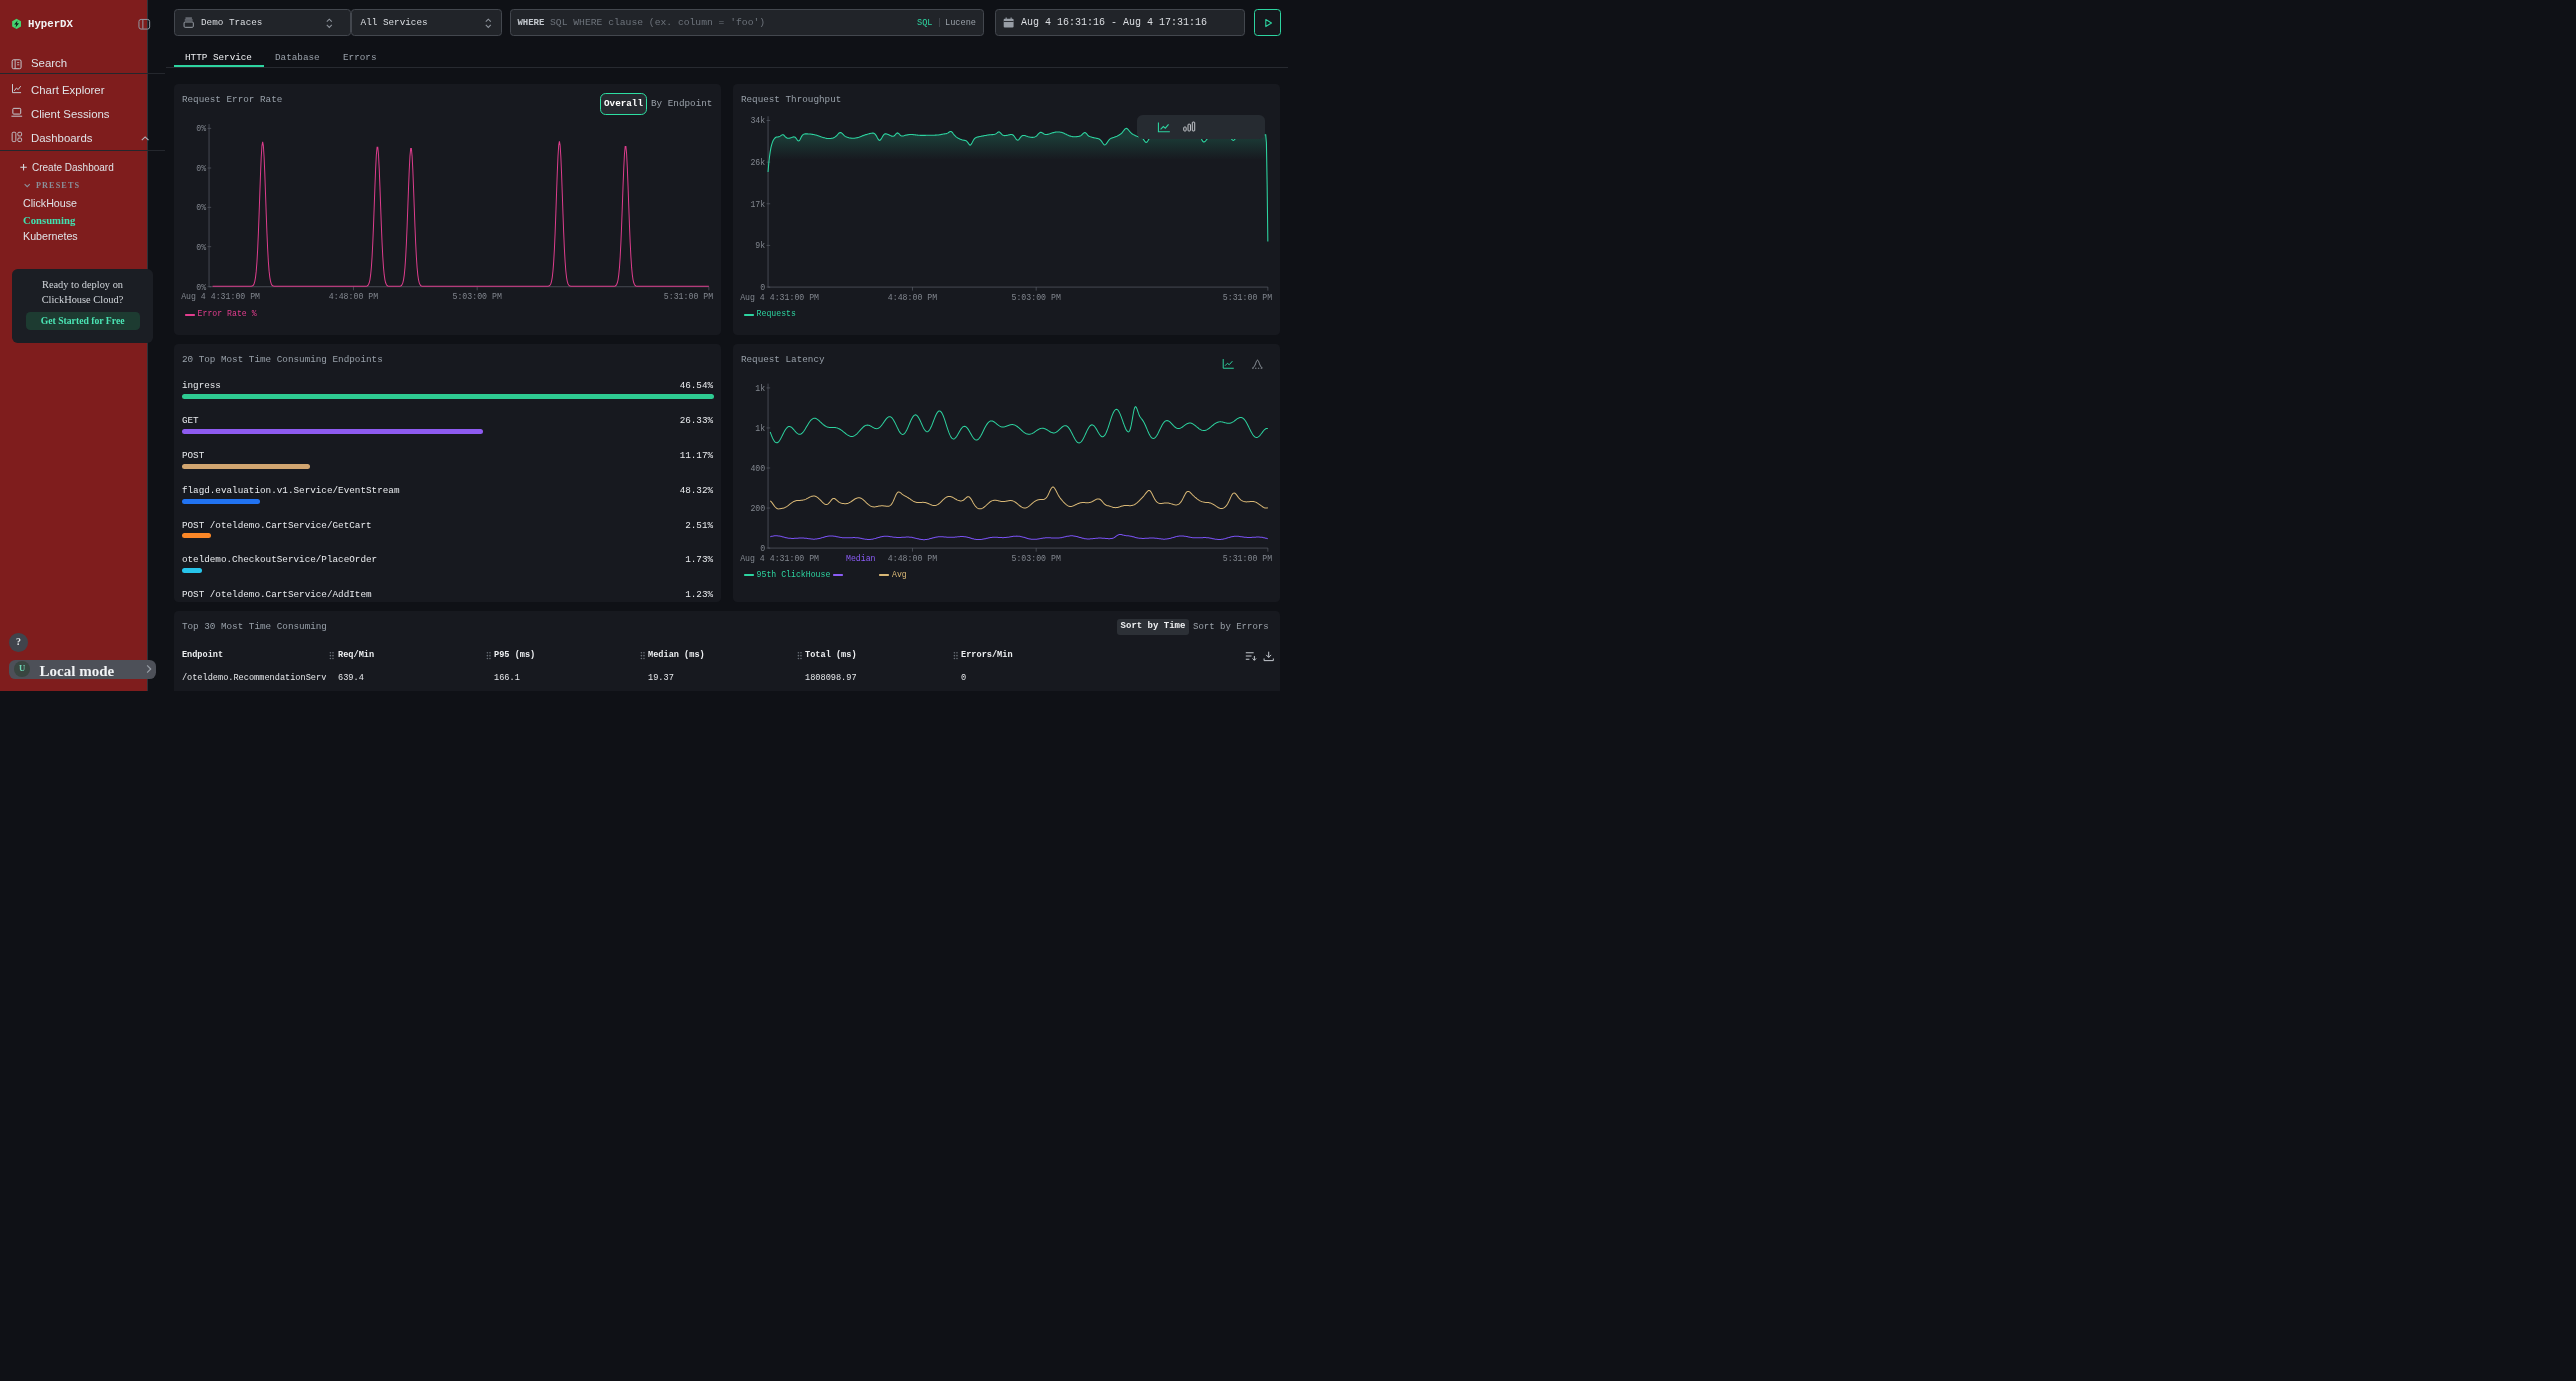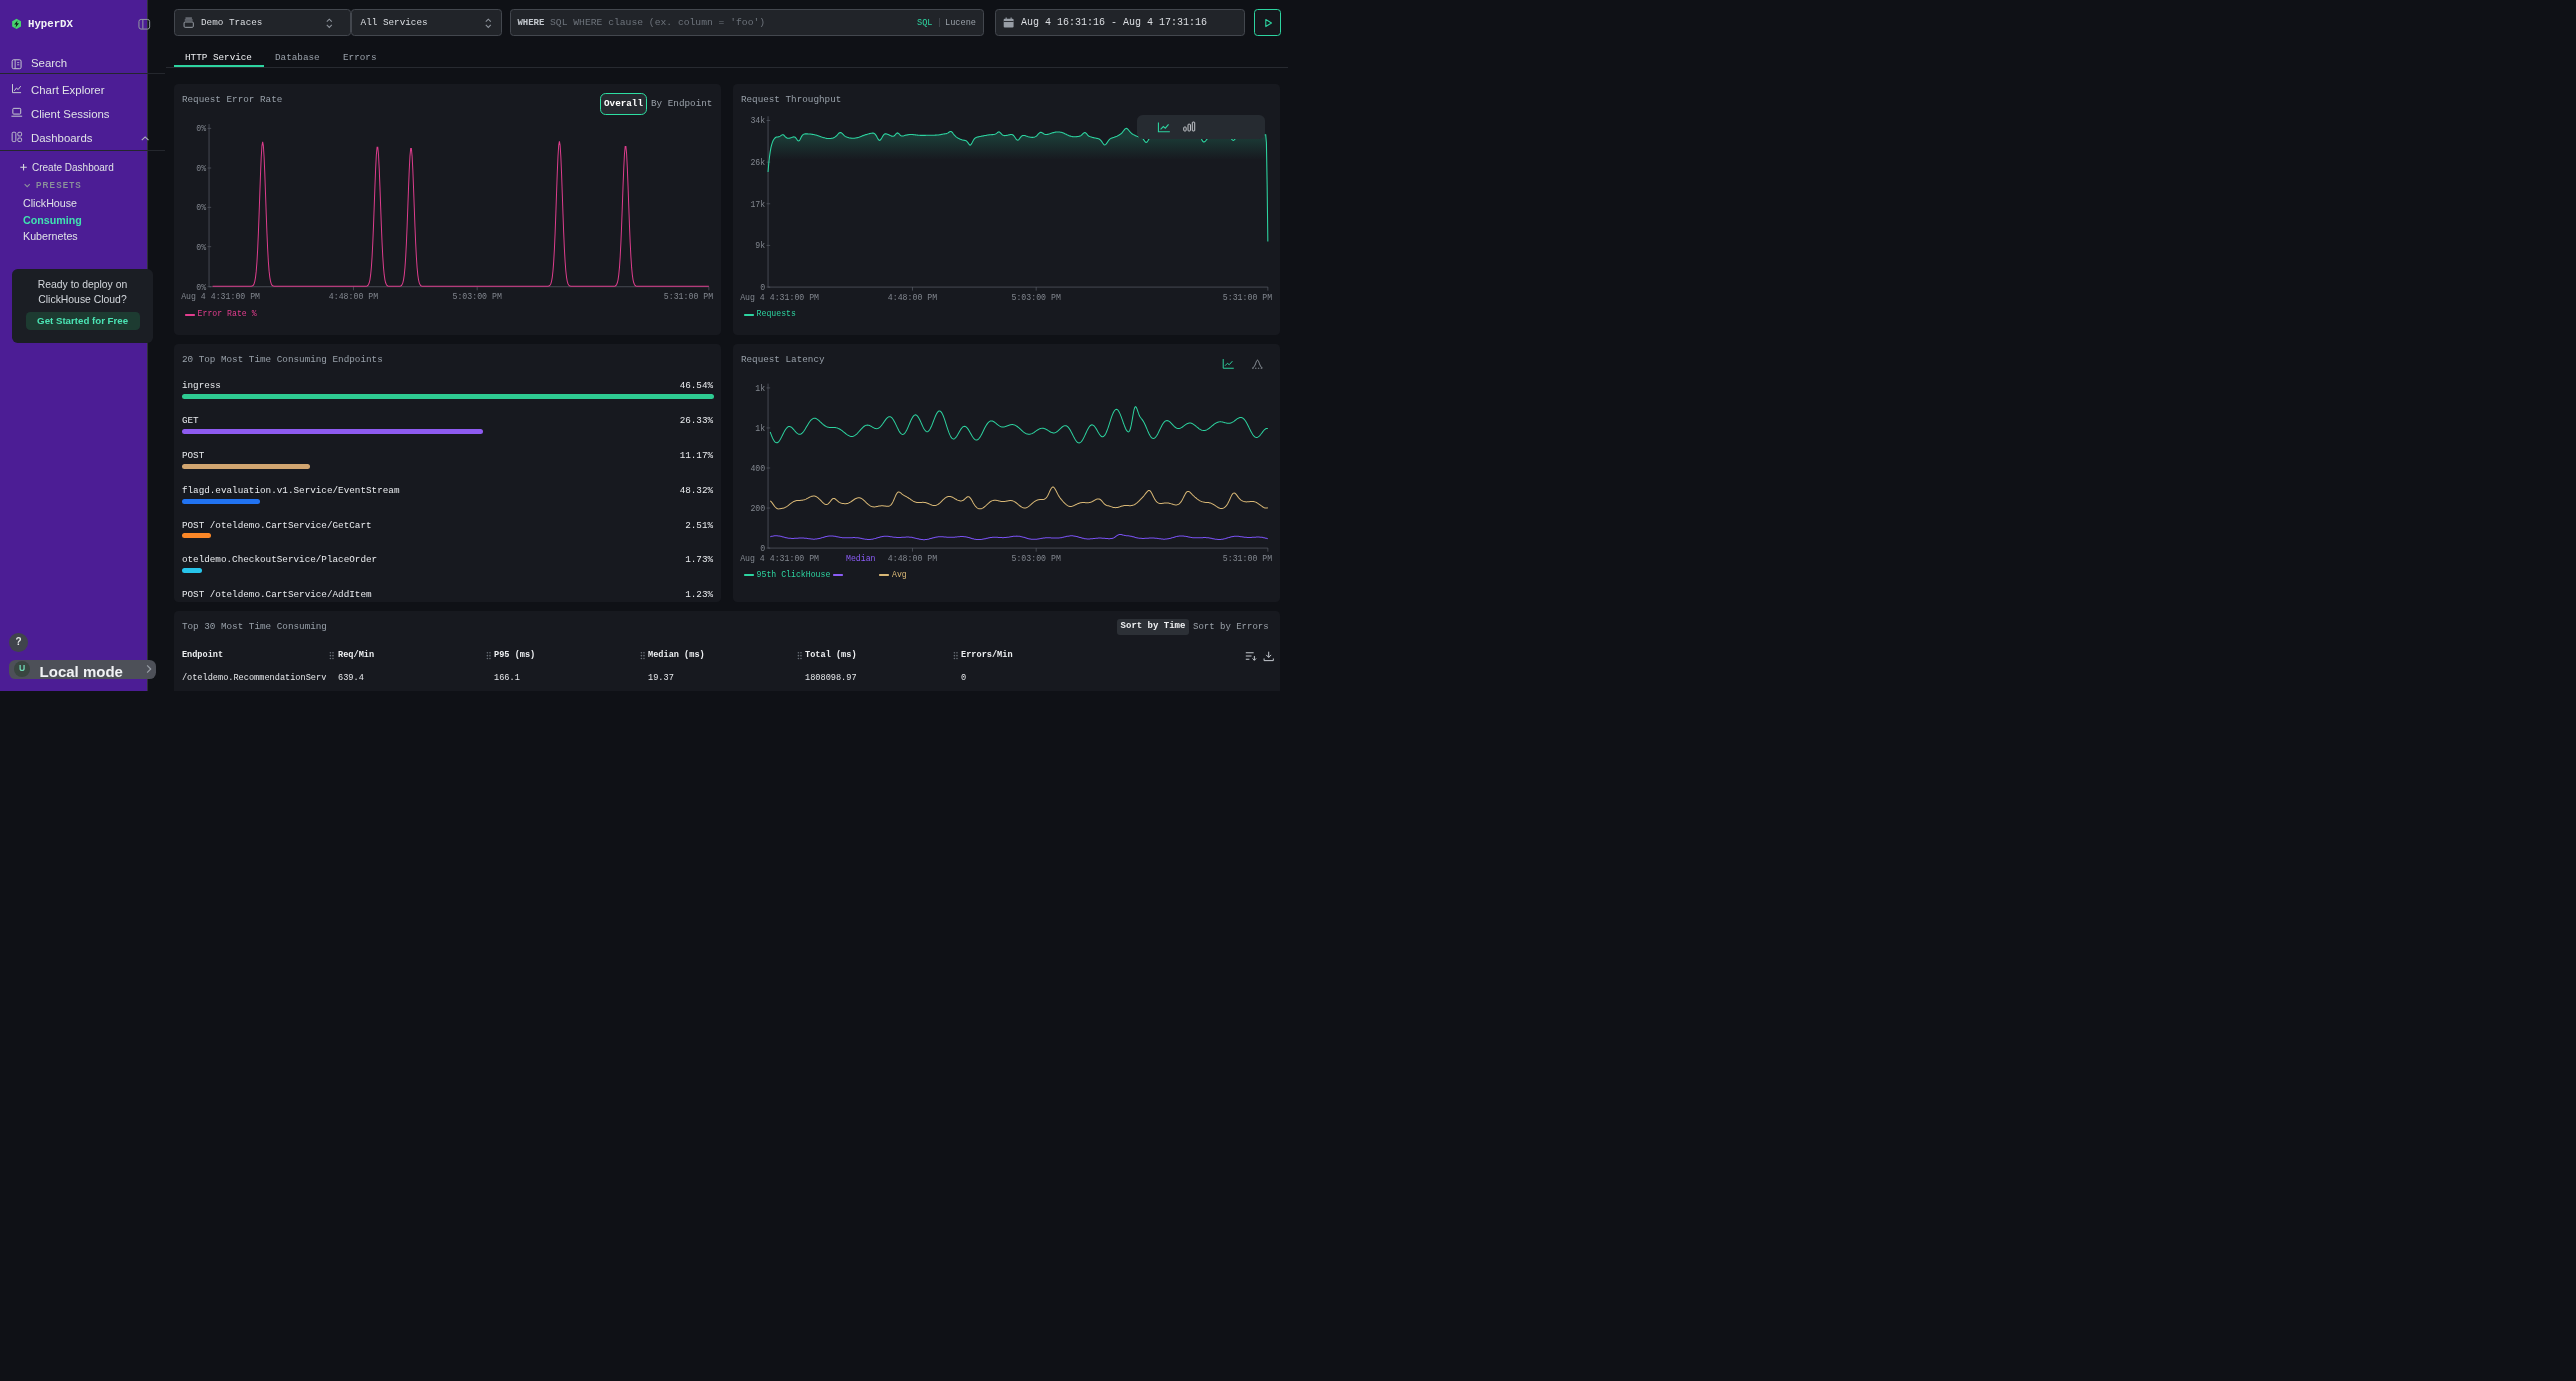--- a/index.html
+++ b/index.html
@@ -1,21 +1,21 @@
 <!DOCTYPE html>
 <html style="font-size:11.4px"><head><meta charset="utf-8"><title>HyperDX</title>
 <style>
 *{margin:0;padding:0;box-sizing:border-box}
 html,body{width:1288px;height:691px;overflow:hidden}
 body{background:#0f1116;font-family:"Liberation Mono",monospace;-webkit-font-smoothing:antialiased}
 #app{position:relative;width:1288px;height:691px}
 .abs{position:absolute}
 .mono{font-family:"Liberation Mono",monospace}
-.sans{font-family:Liberation Sans, sans-serif}
-#side{position:absolute;left:0;top:0;width:148px;height:691px;background:#4c1d95;border-right:0.7px solid #2e3137}
+.sans{font-family:Liberation Serif, serif}
+#side{position:absolute;left:0;top:0;width:148px;height:691px;background:#7f1d1d;border-right:0.7px solid #2e3137}
 .navtx{position:absolute;font-family:"Liberation Sans",sans-serif;font-size:11.4px;color:#dfe2e6}
 .hr{position:absolute;left:0;width:165px;height:0.7px;background:#24272d}
 .panel{position:absolute;background:#17191f;border-radius:4.3px}
 .ptitle{position:absolute;left:7.9px;top:10px;font-size:9.3px;color:#98a0a9}
 .inp{position:absolute;top:9.3px;height:26.5px;background:#212429;border:0.7px solid #43474e;border-radius:3.6px}
 .itx{position:absolute;top:7.2px;font-size:9.3px;color:#dcdfe3;white-space:pre}
 .tab{position:absolute;font-size:9.3px;white-space:pre}
 .th{position:absolute;font-size:8.6px;font-weight:bold;color:#eef0f2;white-space:pre}
 .td{position:absolute;font-size:8.6px;color:#e6e8eb;white-space:pre}
 .lgd{position:absolute;font-size:8.2px;white-space:pre}

